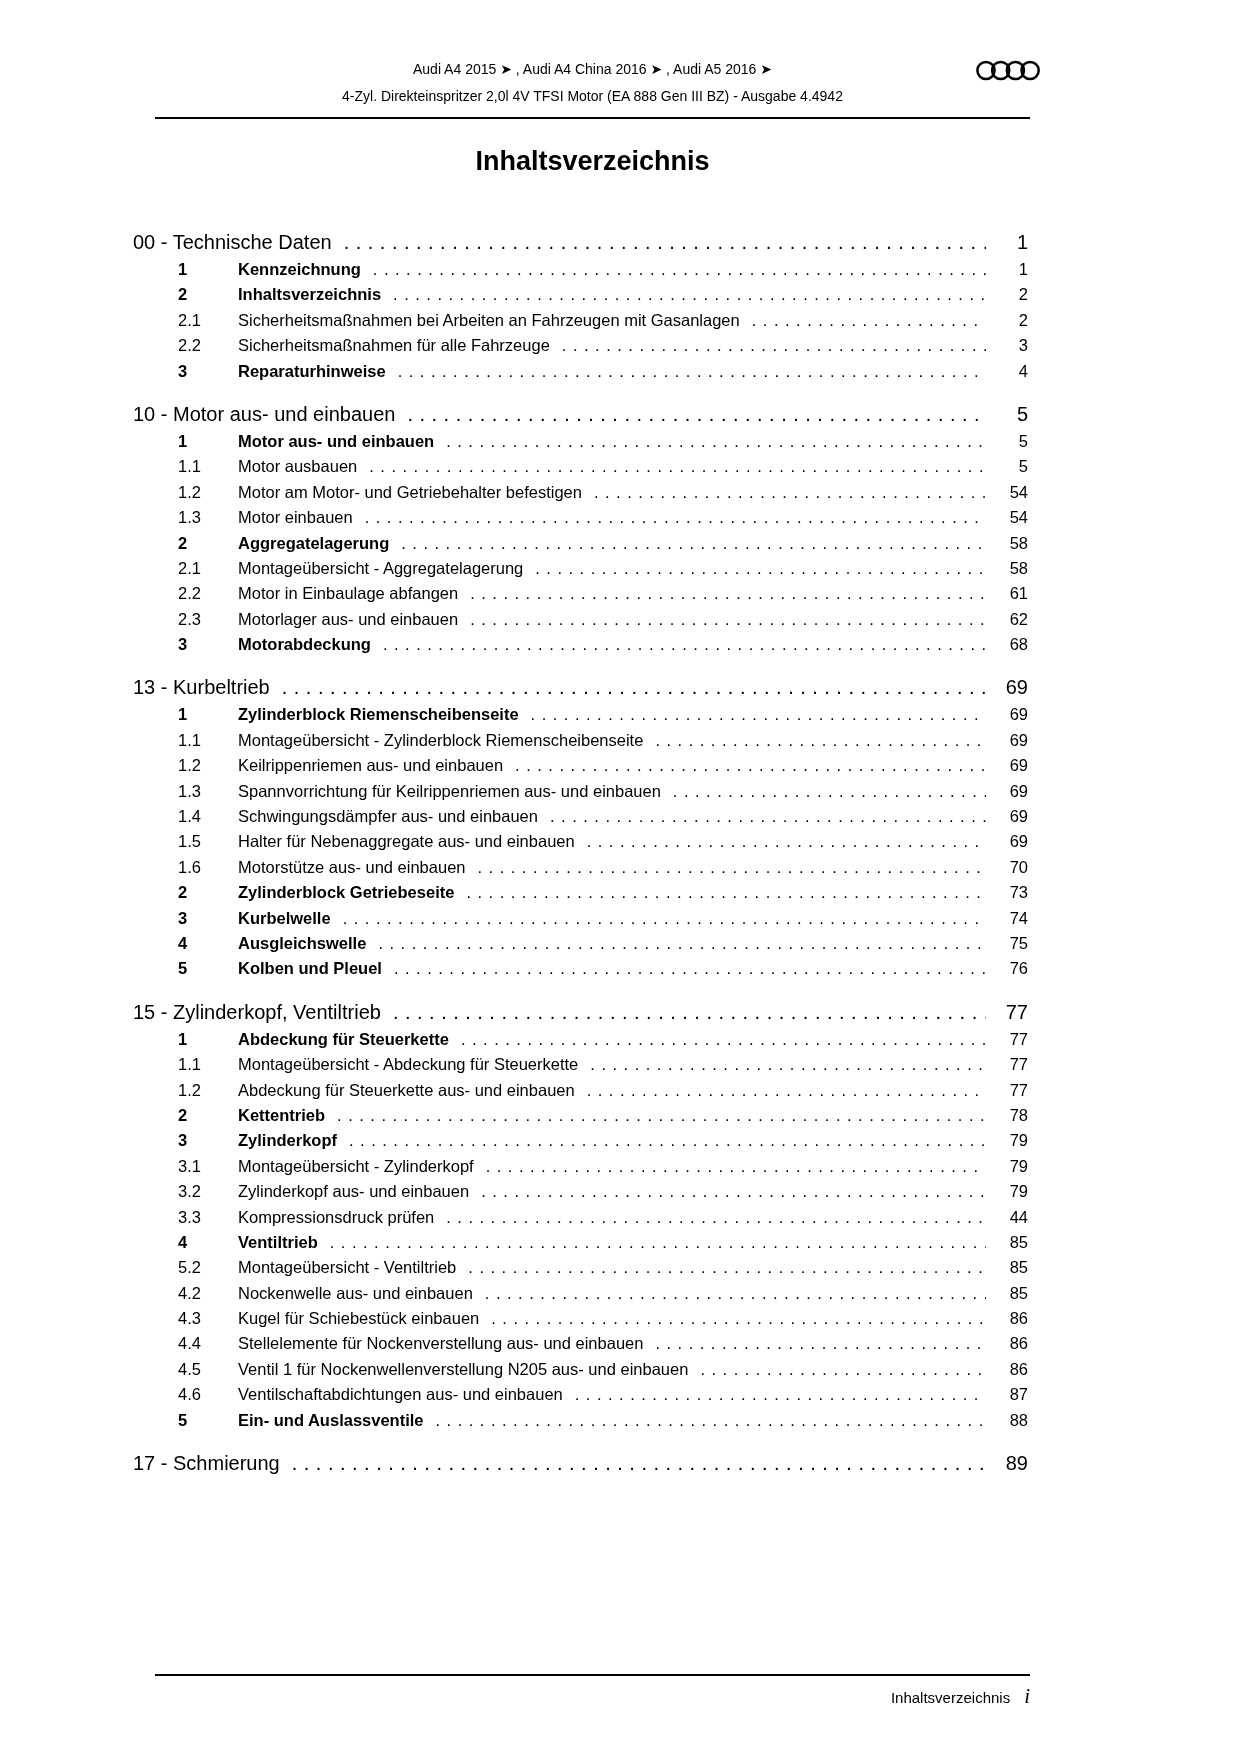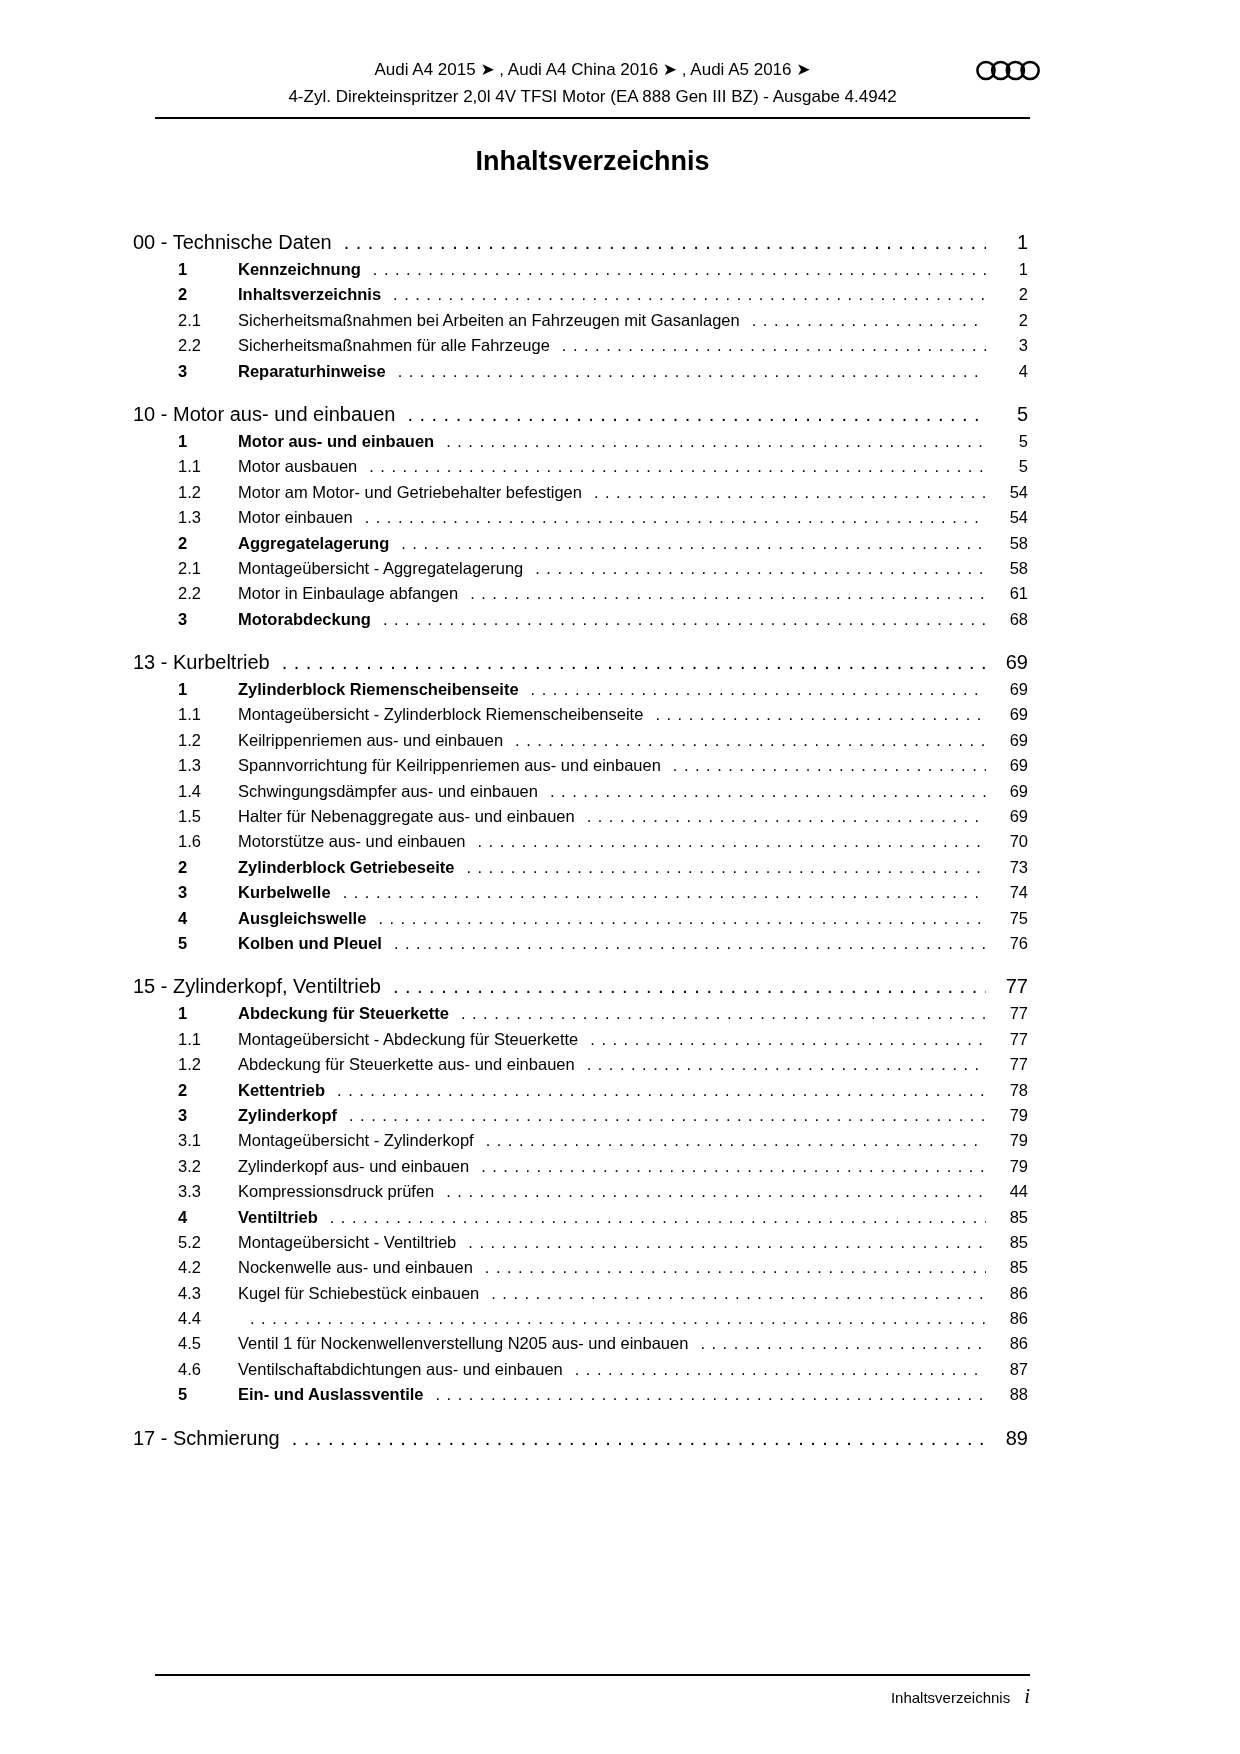--- a/index.html
+++ b/index.html
@@ -14,21 +14,21 @@
     overflow: hidden;
   }
 
   
   .header {
     position: absolute;
     top: 56px;
     left: 155px;
     width: 875px;
     text-align: center;
-    font-size: 17px;
+    font-size: 14px;
     line-height: 27px;
   }
   .header .rings {
     position: absolute;
     right: -10px;
     top: 1px;
   }
   .header-rule {
     position: absolute;
     top: 117px;
@@ -215,20 +215,26 @@
       <span class="sec-title">Montageübersicht - Aggregatelagerung</span>
       <span class="dots"></span>
       <span class="page-num">58</span>
     </div>
     <div class="section-row">
       <span class="sec-num">2.2</span>
       <span class="sec-title">Motor in Einbaulage abfangen</span>
       <span class="dots"></span>
       <span class="page-num">61</span>
     </div>
+    <div class="section-row">
+      <span class="sec-num">2.3</span>
+      <span class="sec-title">Motorlager aus- und einbauen</span>
+      <span class="dots"></span>
+      <span class="page-num">62</span>
+    </div>
     <div class="section-row lvl1">
       <span class="sec-num">3</span>
       <span class="sec-title">Motorabdeckung</span>
       <span class="dots"></span>
       <span class="page-num">68</span>
     </div>
     <div class="chapter-row">
       <span class="ch-title">13 - Kurbeltrieb</span>
       <span class="dots"></span>
       <span class="page-num">69</span>
@@ -371,20 +377,21 @@
       <span class="page-num">85</span>
     </div>
     <div class="section-row">
       <span class="sec-num">4.3</span>
       <span class="sec-title">Kugel für Schiebestück einbauen</span>
       <span class="dots"></span>
       <span class="page-num">86</span>
     </div>
     <div class="section-row">
       <span class="sec-num">4.4</span>
+      <span class="sec-title">Stellelemente für Nockenverstellung aus- und einbauen</span>
       <span class="dots"></span>
       <span class="page-num">86</span>
     </div>
     <div class="section-row">
       <span class="sec-num">4.5</span>
       <span class="sec-title">Ventil 1 für Nockenwellenverstellung N205 aus- und einbauen</span>
       <span class="dots"></span>
       <span class="page-num">86</span>
     </div>
     <div class="section-row">

